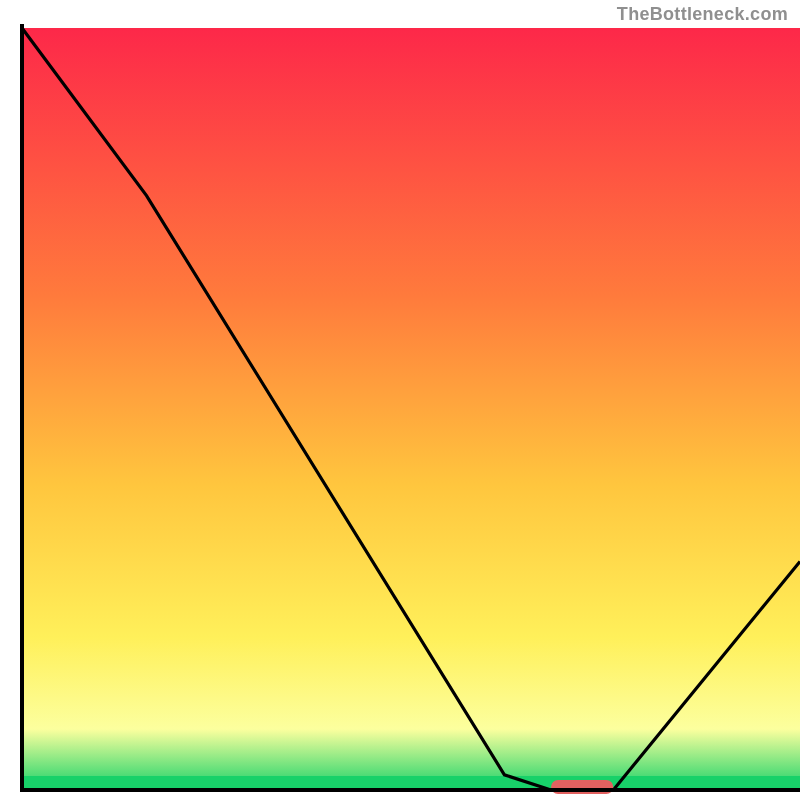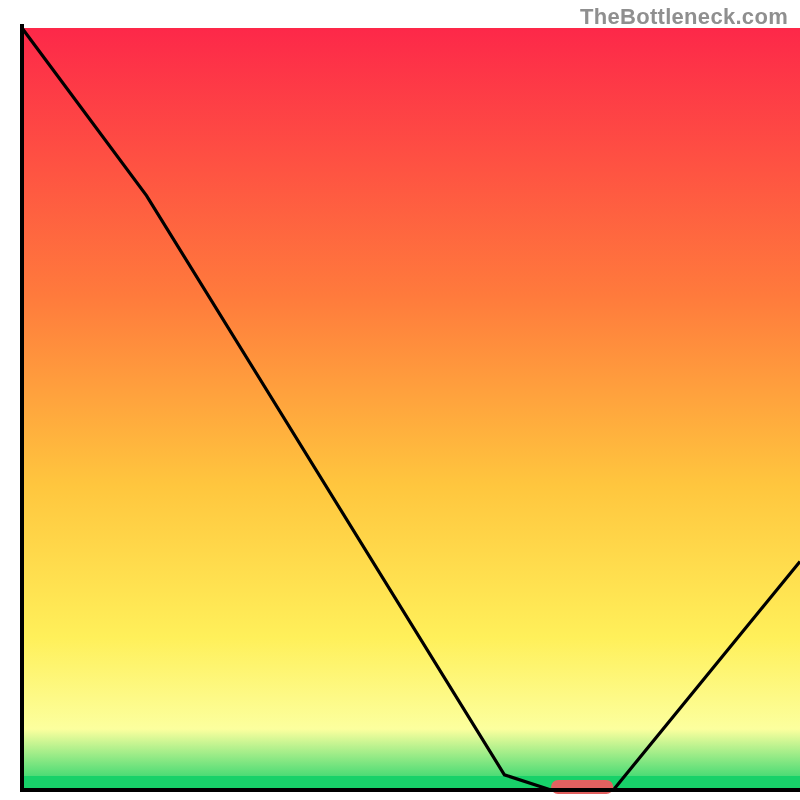--- a/index.html
+++ b/index.html
@@ -12,21 +12,21 @@
   }
   #stage {
     position: relative;
     width: 800px;
     height: 800px;
   }
   #watermark {
     position: absolute;
     top: 4px;
     right: 12px;
-    font-size: 22px;
+    font-size: 18px;
     font-weight: 600;
     color: #8f8f8f;
     letter-spacing: 0.3px;
     user-select: none;
   }
   svg {
     display: block;
   }
 </style>
 </head>

